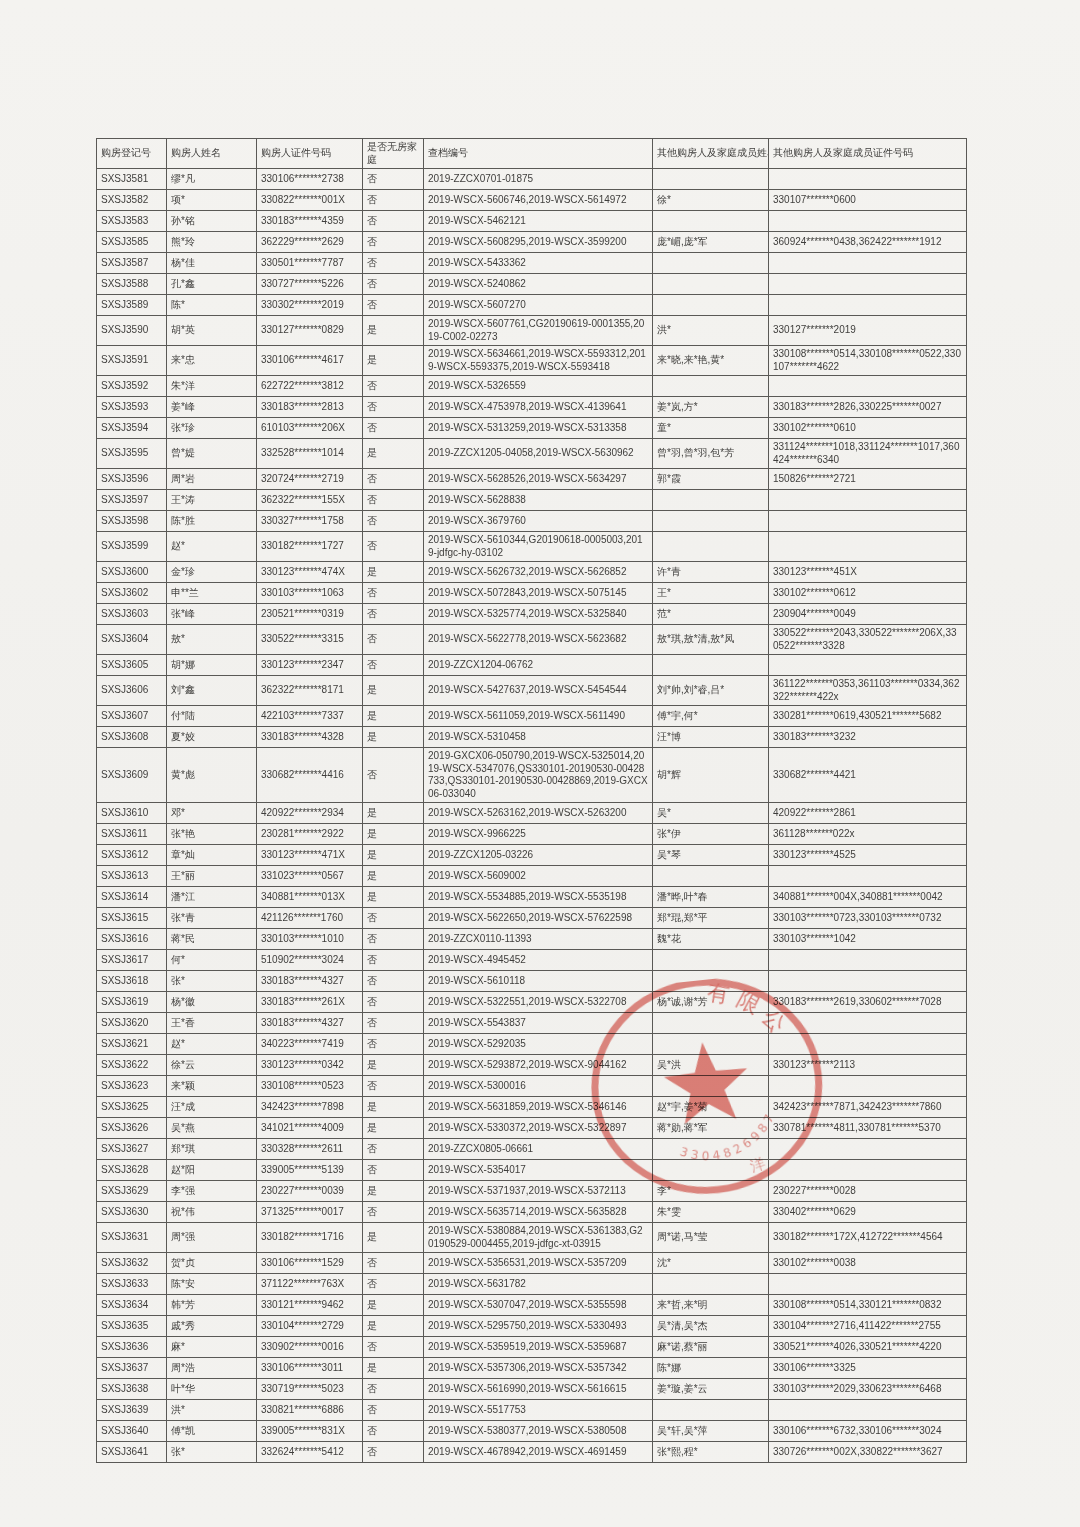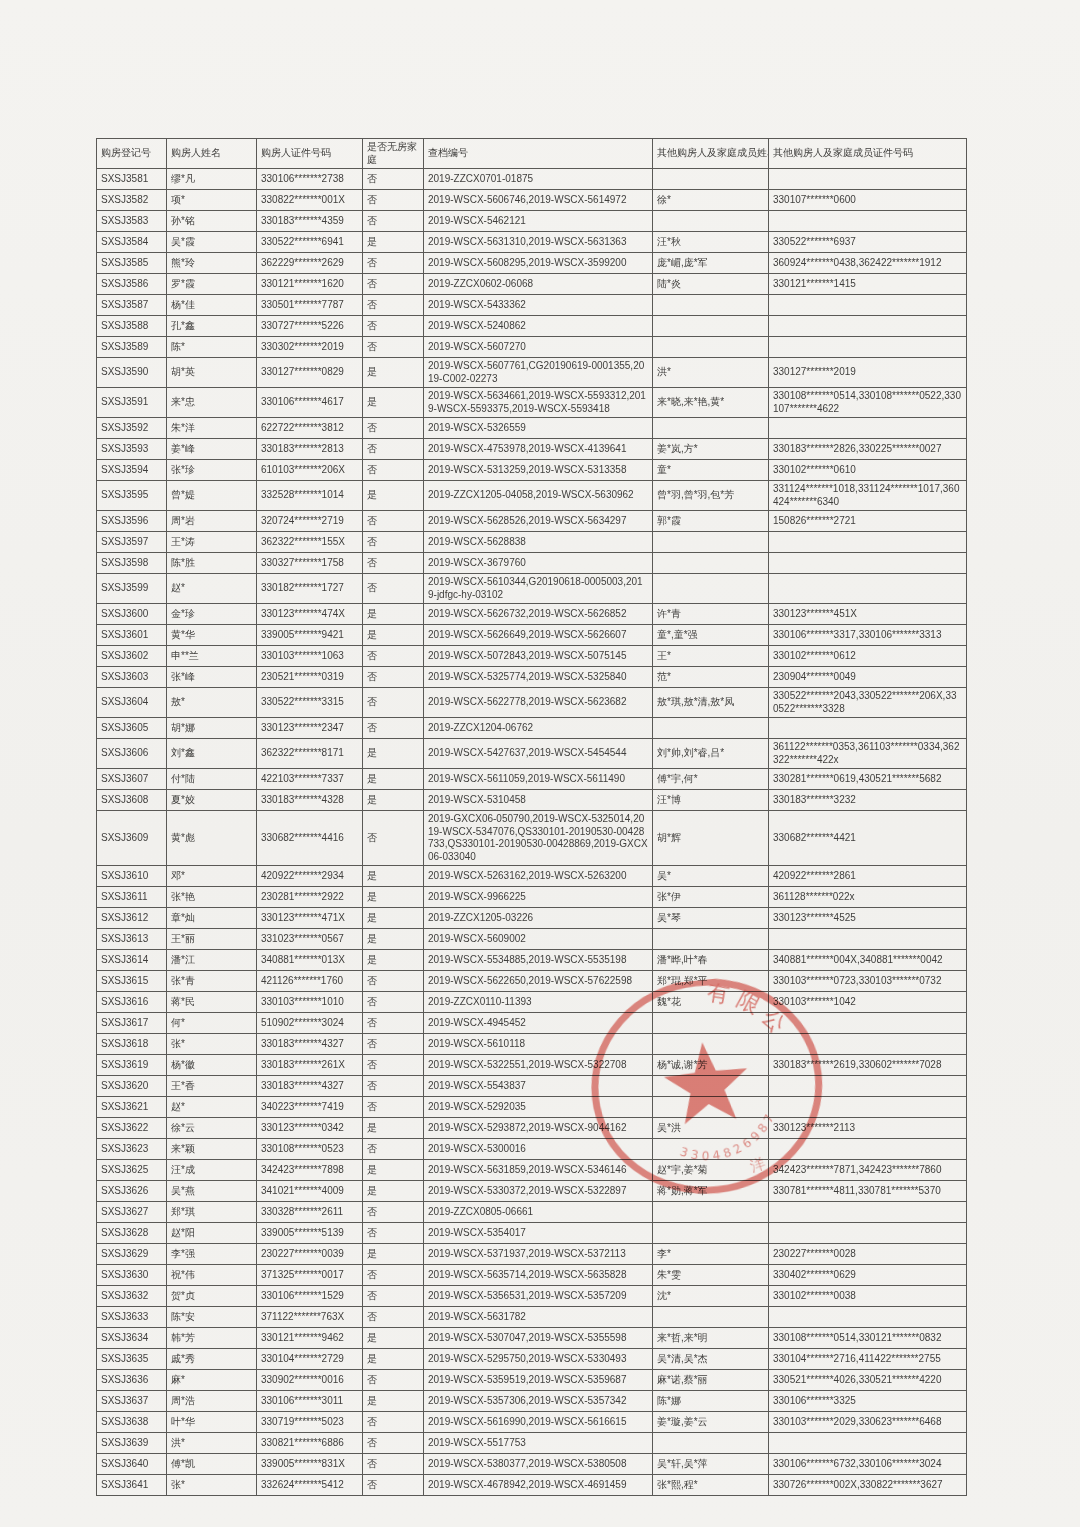--- a/index.html
+++ b/index.html
@@ -87,47 +87,29 @@
           <tr>
       <td>SXSJ3583</td>
       <td>孙*铭</td>
       <td>330183*******4359</td>
       <td>否</td>
       <td>2019-WSCX-5462121</td>
       <td></td>
       <td></td>
     </tr>
           <tr>
-      <td>SXSJ3584</td>
-      <td>吴*霞</td>
-      <td>330522*******6941</td>
-      <td>是</td>
-      <td>2019-WSCX-5631310,2019-WSCX-5631363</td>
-      <td>汪*秋</td>
-      <td>330522*******6937</td>
-    </tr>
-          <tr>
       <td>SXSJ3585</td>
       <td>熊*玲</td>
       <td>362229*******2629</td>
       <td>否</td>
       <td>2019-WSCX-5608295,2019-WSCX-3599200</td>
       <td>庞*嵋,庞*军</td>
       <td>360924*******0438,362422*******1912</td>
     </tr>
           <tr>
-      <td>SXSJ3586</td>
-      <td>罗*霞</td>
-      <td>330121*******1620</td>
-      <td>否</td>
-      <td>2019-ZZCX0602-06068</td>
-      <td>陆*炎</td>
-      <td>330121*******1415</td>
-    </tr>
-          <tr>
       <td>SXSJ3587</td>
       <td>杨*佳</td>
       <td>330501*******7787</td>
       <td>否</td>
       <td>2019-WSCX-5433362</td>
       <td></td>
       <td></td>
     </tr>
           <tr>
       <td>SXSJ3588</td>
@@ -240,29 +222,20 @@
           <tr>
       <td>SXSJ3600</td>
       <td>金*珍</td>
       <td>330123*******474X</td>
       <td>是</td>
       <td>2019-WSCX-5626732,2019-WSCX-5626852</td>
       <td>许*青</td>
       <td>330123*******451X</td>
     </tr>
           <tr>
-      <td>SXSJ3601</td>
-      <td>黄*华</td>
-      <td>339005*******9421</td>
-      <td>是</td>
-      <td>2019-WSCX-5626649,2019-WSCX-5626607</td>
-      <td>童*,童*强</td>
-      <td>330106*******3317,330106*******3313</td>
-    </tr>
-          <tr>
       <td>SXSJ3602</td>
       <td>申**兰</td>
       <td>330103*******1063</td>
       <td>否</td>
       <td>2019-WSCX-5072843,2019-WSCX-5075145</td>
       <td>王*</td>
       <td>330102*******0612</td>
     </tr>
           <tr>
       <td>SXSJ3603</td>
@@ -499,20 +472,29 @@
       <td>230227*******0028</td>
     </tr>
           <tr>
       <td>SXSJ3630</td>
       <td>祝*伟</td>
       <td>371325*******0017</td>
       <td>否</td>
       <td>2019-WSCX-5635714,2019-WSCX-5635828</td>
       <td>朱*雯</td>
       <td>330402*******0629</td>
+    </tr>
+          <tr>
+      <td>SXSJ3631</td>
+      <td>周*强</td>
+      <td>330182*******1716</td>
+      <td>是</td>
+      <td>2019-WSCX-5380884,2019-WSCX-5361383,G20190529-0004455,2019-jdfgc-xt-03915</td>
+      <td>周*诺,马*莹</td>
+      <td>330182*******172X,412722*******4564</td>
     </tr>
           <tr>
       <td>SXSJ3632</td>
       <td>贺*贞</td>
       <td>330106*******1529</td>
       <td>否</td>
       <td>2019-WSCX-5356531,2019-WSCX-5357209</td>
       <td>沈*</td>
       <td>330102*******0038</td>
     </tr>

